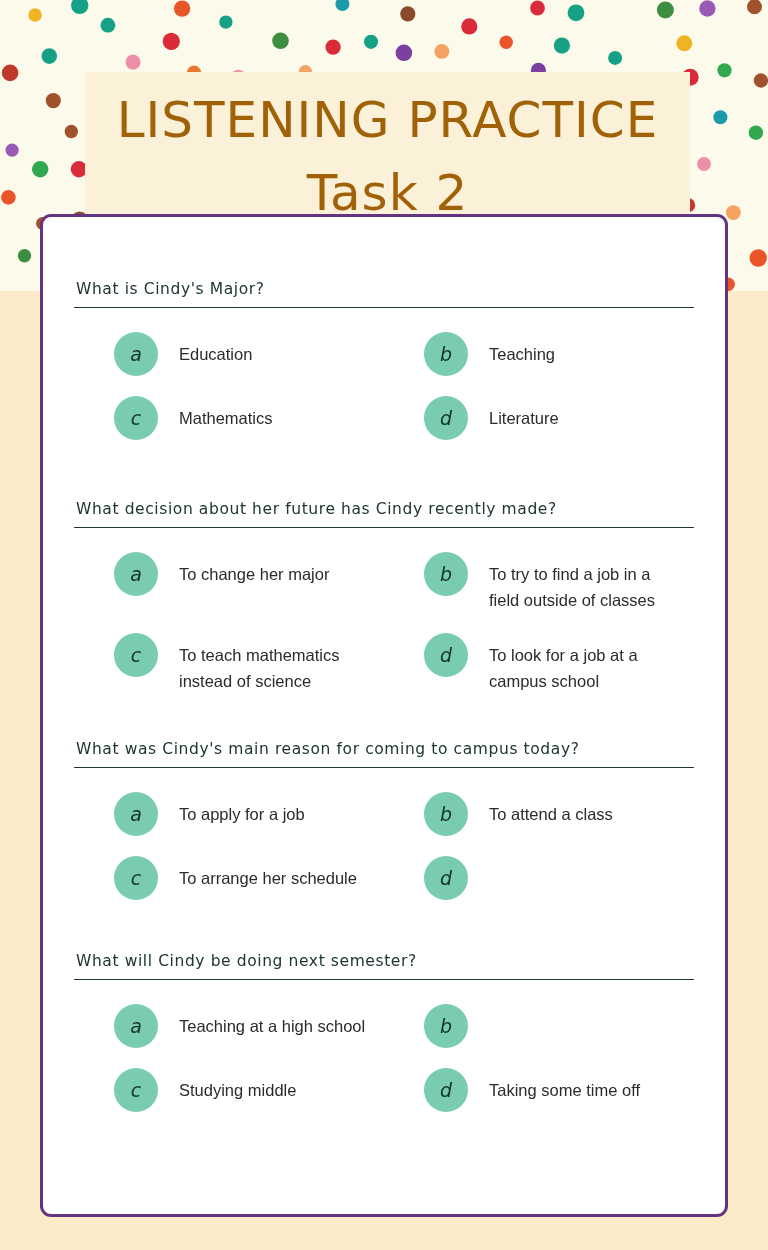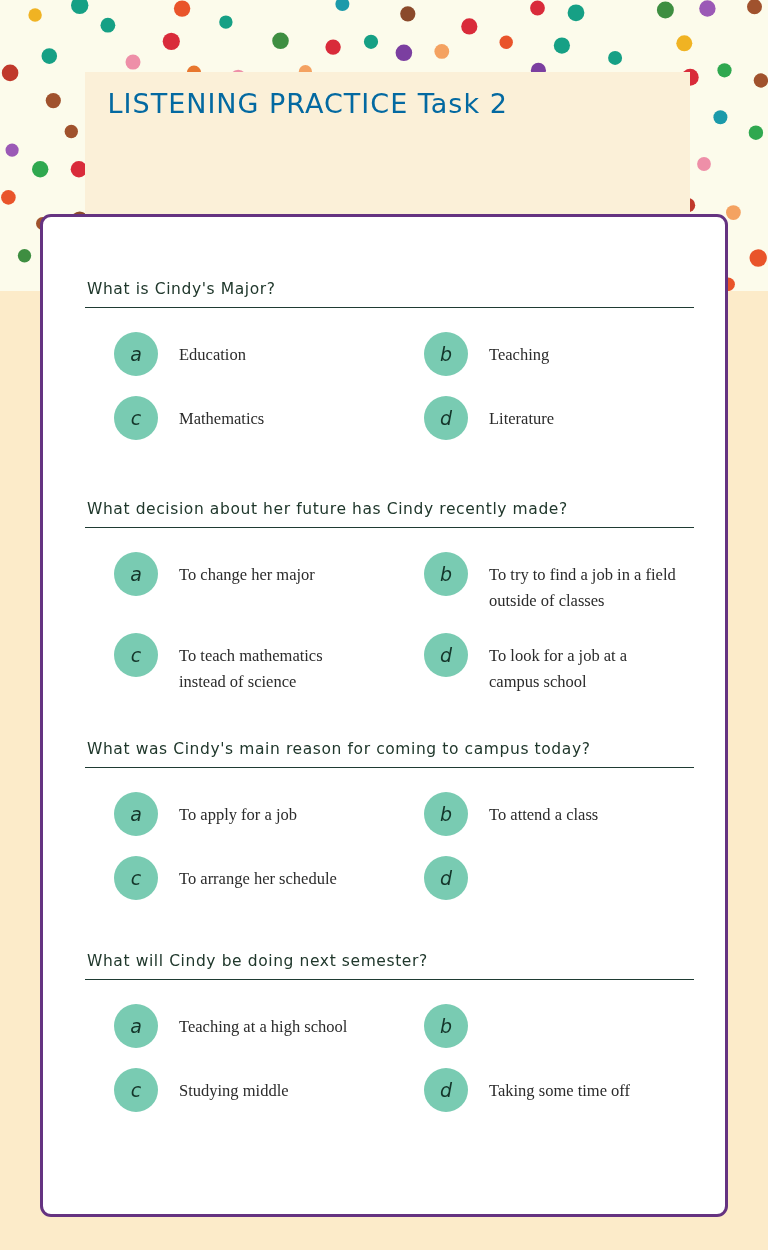--- a/index.html
+++ b/index.html
@@ -55,24 +55,25 @@
     height: 145px;
     background: #FBF0D8;
     display: flex;
     align-items: flex-start;
     justify-content: center;
     box-sizing: border-box;
     padding-top: 12px;
   }
   #title-text {
     font-family: "DejaVu Sans", sans-serif;
-    font-size: 27px;
+    font-size: 50px;
     line-height: 1.45;
     letter-spacing: 1px;
-    color: #0369a1;
+    color: #a16207;
+    text-align: center;
     width: 560px;
     font-weight: 400;
   }
 
   
   #card {
     position: absolute;
     left: 40px;
     top: 214px;
     width: 688px;
@@ -98,21 +99,21 @@
   }
   .question-block:last-child { margin-bottom: 0; }
 
   .question-title {
     font-family: "DejaVu Sans", sans-serif;
     font-size: 15.5px;
     letter-spacing: 0.6px;
     color: #20382C;
     padding: 0 0 9px 2px;
     border-bottom: 1.6px solid #1F3B33;
-    margin: 0 0 6px 11px;
+    margin: 0 0 6px 0;
     white-space: nowrap;
   }
 
   .options {
     display: grid;
     grid-template-columns: 1fr 1fr;
     column-gap: 0px;
     row-gap: 0px;
     padding-top: 10px;
   }
@@ -136,21 +137,21 @@
     align-items: center;
     justify-content: center;
     font-family: "DejaVu Sans", sans-serif;
     font-size: 19px;
     font-style: italic;
     color: #14352A;
     margin-right: 21px;
   }
 
   .option-text {
-    font-family: Liberation Serif, serif;
+    font-family: Liberation Sans, sans-serif;
     font-size: 16.5px;
     line-height: 1.55;
     color: #2B2B2B;
     padding-top: 10px;
     max-width: 230px;
   }
 
   
   .q1 .options { padding-top: 8px; }
   .q2 .options { padding-top: 8px; }

